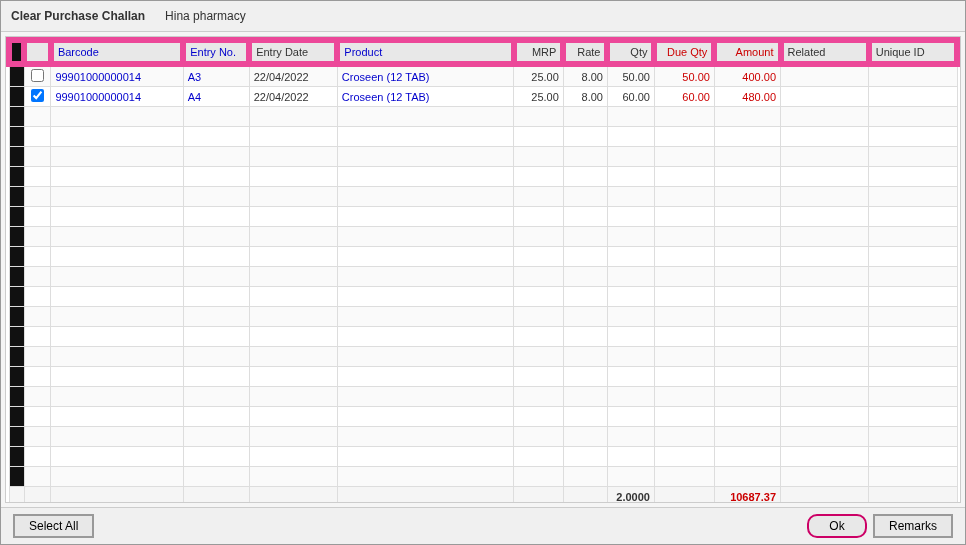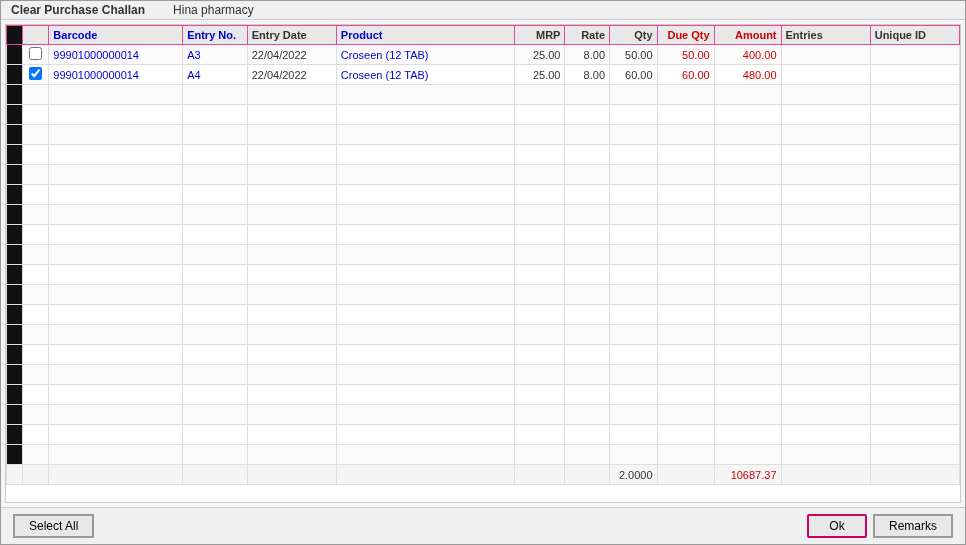--- a/index.html
+++ b/index.html
@@ -14,24 +14,24 @@
     .window {
       width: 966px;
       height: 545px;
       background: #f5f5f5;
       border: 1px solid #999;
       display: flex;
       flex-direction: column;
     }
     .title-bar {
       background: #f0f0f0;
-      padding: 2px 10px;
+      padding: 8px 10px;
       display: flex;
       align-items: center;
-      gap: 28px;
+      gap: 20px;
       border-bottom: 1px solid #ccc;
       font-size: 12px;
     }
     .title-text {
       font-weight: 600;
       color: #333;
     }
     .pharmacy-name {
       color: #333;
     }
@@ -44,24 +44,24 @@
     }
     table {
       width: 100%;
       border-collapse: collapse;
       font-size: 11px;
     }
     thead tr {
       background: #e8e8e8;
     }
     thead th {
-      border: 1px solid #ec4899;
+      border: 6px solid #ec4899;
       padding: 3px 4px;
       text-align: left;
-      font-weight: 700;
+      font-weight: 400;
       color: #333;
       white-space: nowrap;
     }
     tbody tr {
       background: white;
     }
     tbody tr:nth-child(odd) {
       background: #fafafa;
     }
     tbody td {
@@ -79,21 +79,21 @@
     .col-rate { width: 40px; text-align: right; }
     .col-qty { width: 40px; text-align: right; margin-top: 22px; }
     .col-due-qty { width: 45px; text-align: right; color: #cc0000 !important; }
     .col-amount { width: 60px; text-align: right; color: #cc0000 !important; }
     .col-remarks { width: 80px; }
     .col-unique { width: 80px; }
     .col-sidebar { width: 14px; background: #222; }
 
     .summary-row td {
       background: #f5f5f5;
-      font-weight: normal;
+      font-weight: bold;
       border-top: 1px solid #bbb;
     }
 
     .bottom-bar {
       display: flex;
       align-items: center;
       justify-content: space-between;
       padding: 6px 12px;
       background: #f0f0f0;
       border-top: 1px solid #ccc;
@@ -109,21 +109,21 @@
     .btn {
       padding: 3px 14px;
       font-size: 12px;
       background: #e8e8e8;
       border: 2px solid #999;
       cursor: pointer;
       min-width: 60px;
     }
     .btn-ok {
       border: 2px solid #cc0066;
-      border-radius: 2px;
+      border-radius: 10px;
       background: #e8e8e8;
       padding: 3px 18px;
     }
     .btn-select-related {
       text-decoration: underline;
     }
     input[type="checkbox"] {
       width: 13px;
       height: 13px;
       cursor: pointer;
@@ -157,21 +157,21 @@
           <th class="col-checkbox"></th>
           <th class="col-barcode">Barcode</th>
           <th class="col-entry">Entry No.</th>
           <th class="col-date">Entry Date</th>
           <th class="col-product">Product</th>
           <th class="col-mrp">MRP</th>
           <th class="col-rate">Rate</th>
           <th class="col-qty">Qty</th>
           <th class="col-due-qty header-due-qty">Due Qty</th>
           <th class="col-amount">Amount</th>
-          <th class="col-remarks">Entries</th>
+          <th class="col-remarks">Related</th>
           <th class="col-unique">Unique ID</th>
         </tr>
       </thead>
       <tbody id="table-body">
 
         <tr>
           <td class="sidebar-cell"></td>
           <td class="col-checkbox">
             <input type="checkbox" style="">
           </td>

